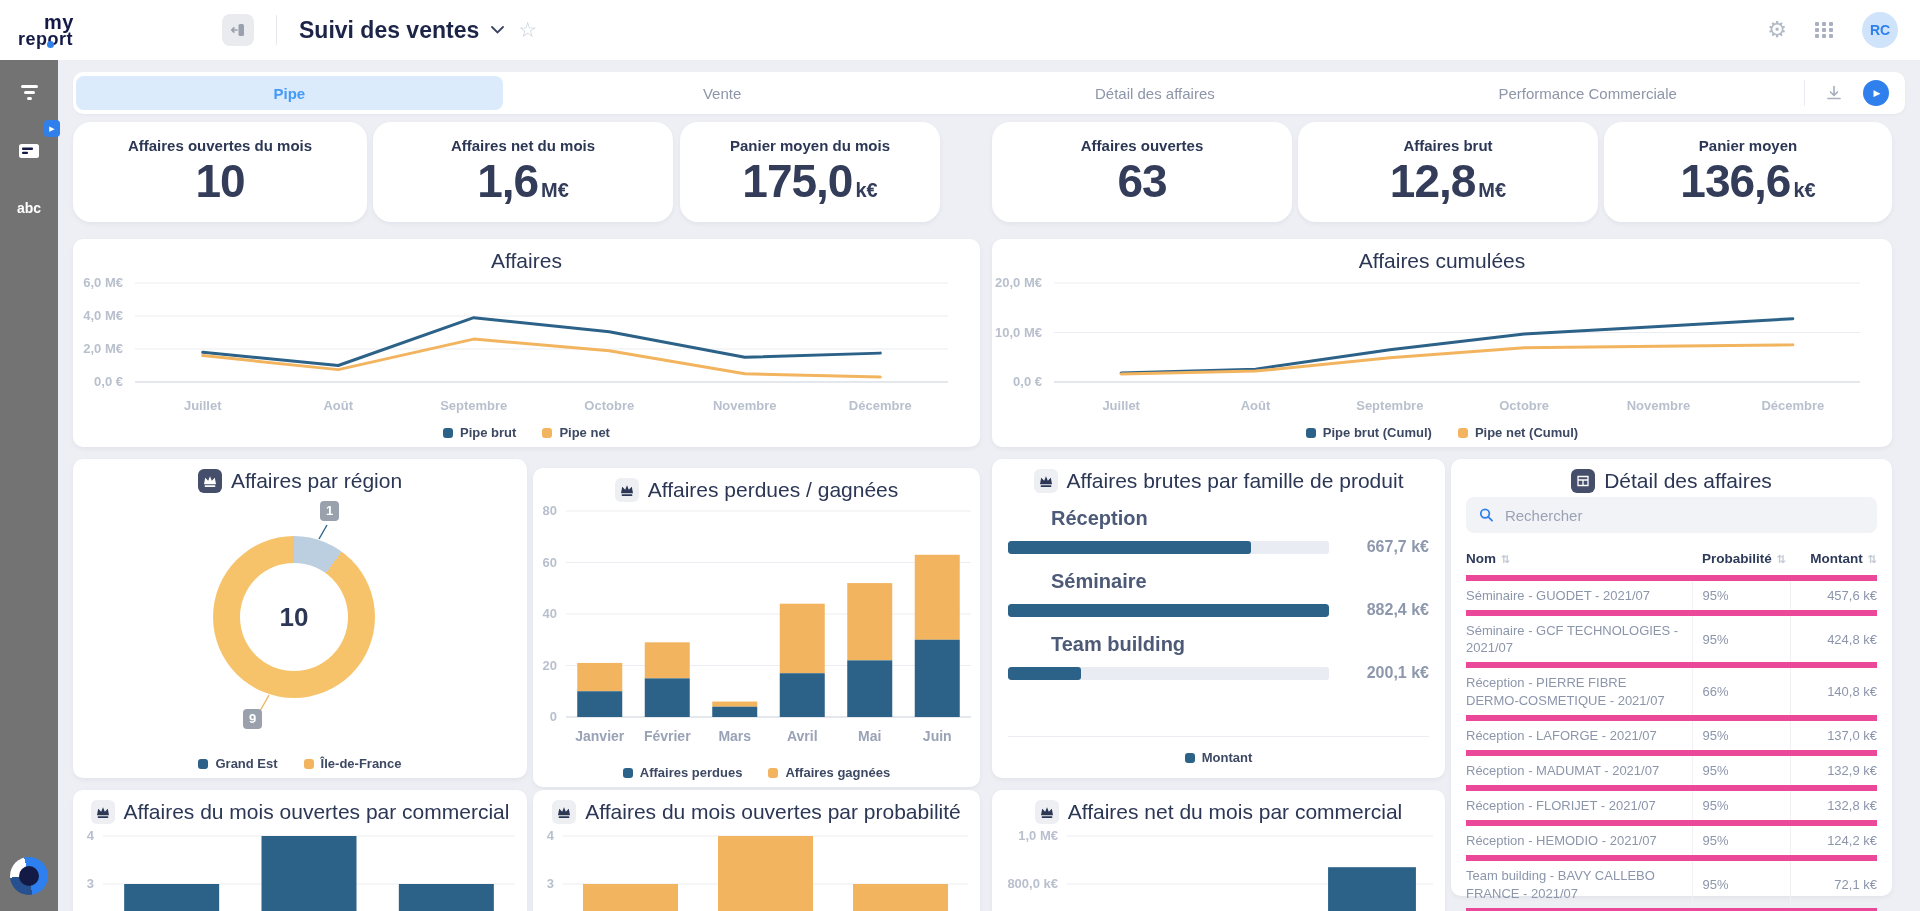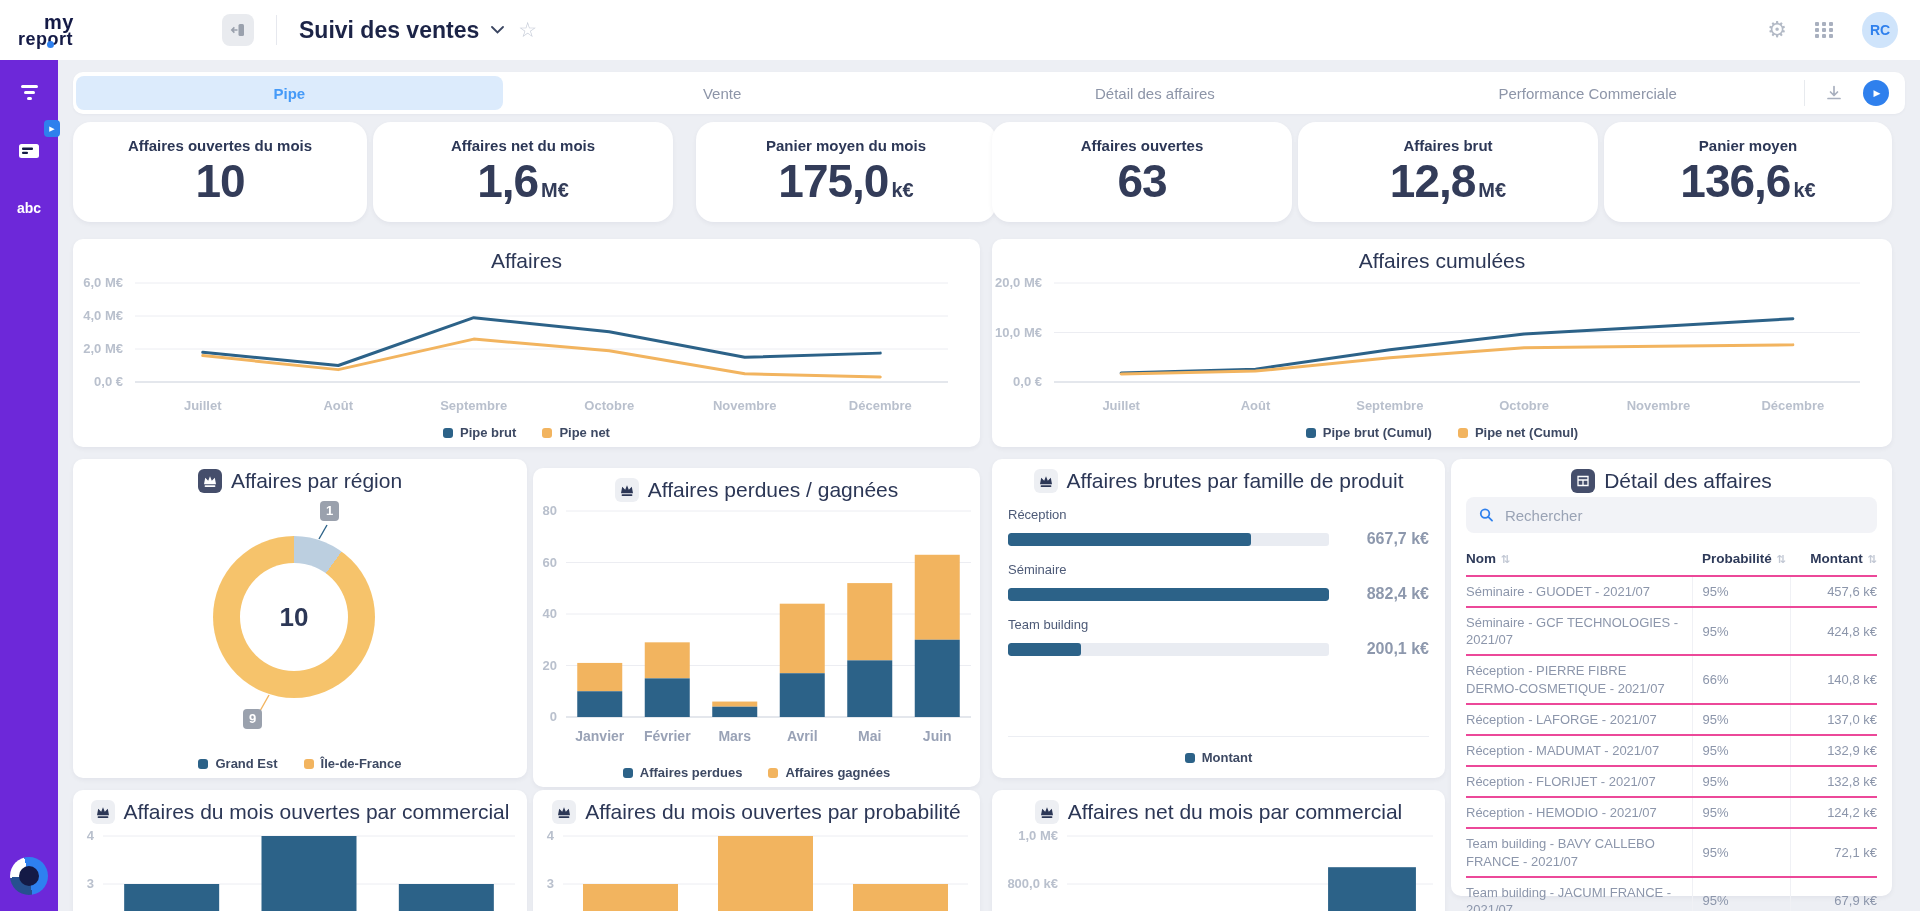--- a/index.html
+++ b/index.html
@@ -27,21 +27,21 @@
   .star { font-size:21px; color:#c6ccd8; margin-left:14px; cursor:pointer; }
   .top-spacer { flex:1; }
   .gear { font-size:22px; color:#b3bac6; cursor:pointer; margin-right:28px; }
   .dots { display:grid; grid-template-columns:repeat(3,5px); grid-gap:2px; margin-right:28px; cursor:pointer; }
   .dots i { width:4px; height:4px; background:#a9b0bf; border-radius:1px; }
   .avatar { width:36px; height:36px; border-radius:50%; background:#cfe4fb; color:#2f80ed;
             font-weight:bold; font-size:14px; display:flex; align-items:center; justify-content:center;
             margin-right:22px; cursor:pointer; }
 
   
-  .sidebar { position:absolute; top:60px; left:0; width:58px; height:851px; background:#6d28d9; z-index:5; }
+  .sidebar { position:absolute; top:60px; left:0; width:58px; height:851px; background:#737373; z-index:5; }
   .sb-icon { width:58px; display:flex; justify-content:center; cursor:pointer; }
   .filter-icon { position:absolute; top:25px; left:0; flex-direction:column; align-items:center; display:flex; width:58px; gap:3px; }
   .filter-icon i { display:block; height:3px; border-radius:2px; background:#fff; }
   .filter-icon .b1{ width:17px; } .filter-icon .b2{ width:11px; } .filter-icon .b3{ width:5px; }
   .sb-handle { position:absolute; top:60px; left:44px; width:16px; height:17px; background:#2f80ed;
                border-radius:4px; color:#fff; font-size:7px; display:flex; align-items:center;
                justify-content:center; cursor:pointer; z-index:7; }
   .sb-card { position:absolute; top:82px; left:0; }
   .sb-abc { position:absolute; top:140px; left:0; width:58px; text-align:center; color:#fff;
             font-weight:bold; font-size:14px; cursor:pointer; }
@@ -98,41 +98,41 @@
   
   .ring { position:absolute; border-radius:50%; }
   .hole { position:absolute; border-radius:50%; background:#fff; display:flex; align-items:center; justify-content:center; }
   .donut-center { font-size:26px; font-weight:bold; color:#2c3756; }
   .callout { position:absolute; background:#9aa1ad; color:#fff; font-weight:bold; font-size:13px;
              padding:3px 6px; border-radius:4px; line-height:1.1; }
   .donut-overlay { position:absolute; left:0; top:0; }
 
   
   .hbar-rows { position:absolute; left:16px; right:16px; top:8px; }
-  .hbar-label { font-size:13px; font-weight:normal; color:#4d5a77; margin-bottom:8px; }
+  .hbar-label { font-size:20px; font-weight:bold; color:#4d5a77; margin-bottom:8px;margin-left:43px; }
   .hbar-line { display:flex; align-items:center; gap:14px; margin-bottom:14px; }
   .hbar-track { flex:1; height:13px; background:#e9ecf2; border-radius:3px; overflow:hidden; }
   .hbar-fill { height:13px; border-radius:3px; }
   .hbar-val { width:86px; text-align:right; font-size:16px; font-weight:bold; color:#8d98ad; }
   .hbar-footer { position:absolute; left:16px; right:16px; bottom:0; height:42px; border-top:1px solid #eceef3;
                  display:flex; align-items:center; justify-content:center; }
   .hbar-footer .legend { position:static; }
 
   
   .tbl-wrap { position:absolute; left:15px; right:15px; top:38px; bottom:8px; }
   .search { background:#f2f3f7; border-radius:8px; height:36px; display:flex; align-items:center;
             padding:0 13px; gap:11px; }
   .search input { border:none; outline:none; background:transparent; font-size:15px; color:#4d5a77;
                   font-family:"Liberation Sans",sans-serif; width:100%; }
   .search input::placeholder { color:#9aa3b5; }
   table.detail { width:100%; border-collapse:collapse; margin-top:12px; }
   table.detail th { font-size:13.5px; font-weight:bold; color:#2e3a59; text-align:left;
                     padding:6px 0 9px 0; cursor:pointer; white-space:nowrap; }
   table.detail th.col-m, table.detail td.col-m { text-align:right; }
-  table.detail td { font-size:13px; color:#8c96ab; padding:6px 0; line-height:1.32; border-top:2px solid #ec4899; }
+  table.detail td { font-size:13px; color:#8c96ab; padding:6px 0; line-height:1.32; border-top:6px solid #ec4899; }
   table.detail td.col-p, table.detail td.col-m { border-left:1px solid #f0f1f5; }
   table.detail td.col-p { padding-left:10px; }
   table.detail th.col-p { padding-left:10px; }
   table.detail td.col-n { padding-right:10px; }
   .sort { font-size:11px; color:#c2c8d4; margin-left:5px; font-family:"DejaVu Sans",sans-serif; }
 </style>
 </head>
 <body>
 
 <header class="topbar">
@@ -213,21 +213,21 @@
 
 <div id="kpi-row">
     <div class="card kpi" style="left: 73px; width: 294px;">
       <div class="kpi-title">Affaires ouvertes du mois</div>
       <div class="kpi-value"><span>10</span></div>
     </div>
     <div class="card kpi" style="left: 373px; width: 300px;">
       <div class="kpi-title">Affaires net du mois</div>
       <div class="kpi-value"><span>1,6</span><span class="kpi-unit">M€</span></div>
     </div>
-    <div class="card kpi" style="left: 696px; width: 300px;">
+    <div class="card kpi" style="left: 680px; width: 260px;">
       <div class="kpi-title">Panier moyen du mois</div>
       <div class="kpi-value"><span>175,0</span><span class="kpi-unit">k€</span></div>
     </div>
     <div class="card kpi" style="left: 992px; width: 300px;">
       <div class="kpi-title">Affaires ouvertes</div>
       <div class="kpi-value"><span>63</span></div>
     </div>
     <div class="card kpi" style="left: 1298px; width: 300px;">
       <div class="kpi-title">Affaires brut</div>
       <div class="kpi-value"><span>12,8</span><span class="kpi-unit">M€</span></div>

